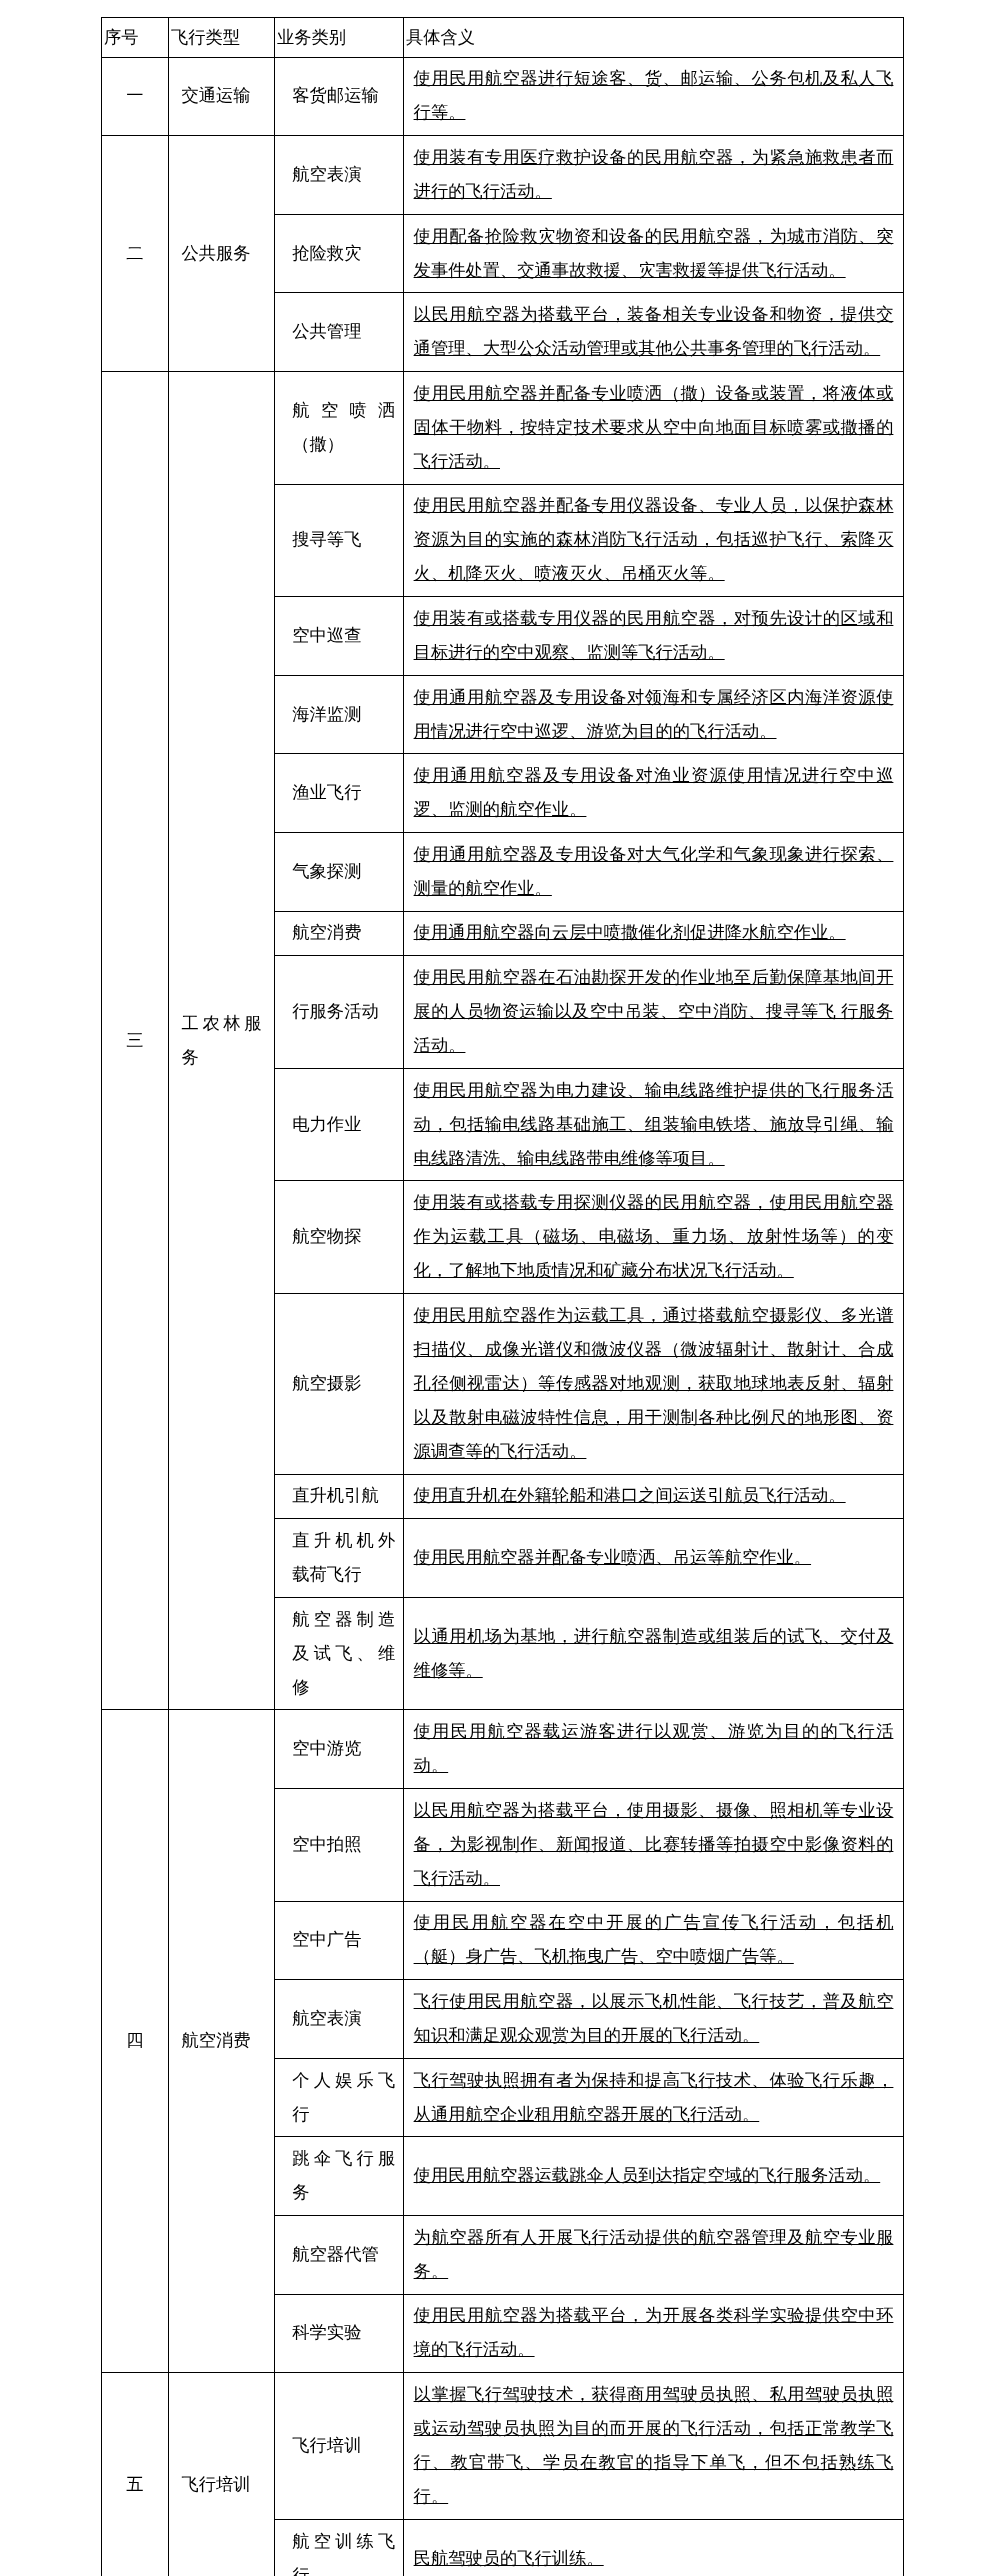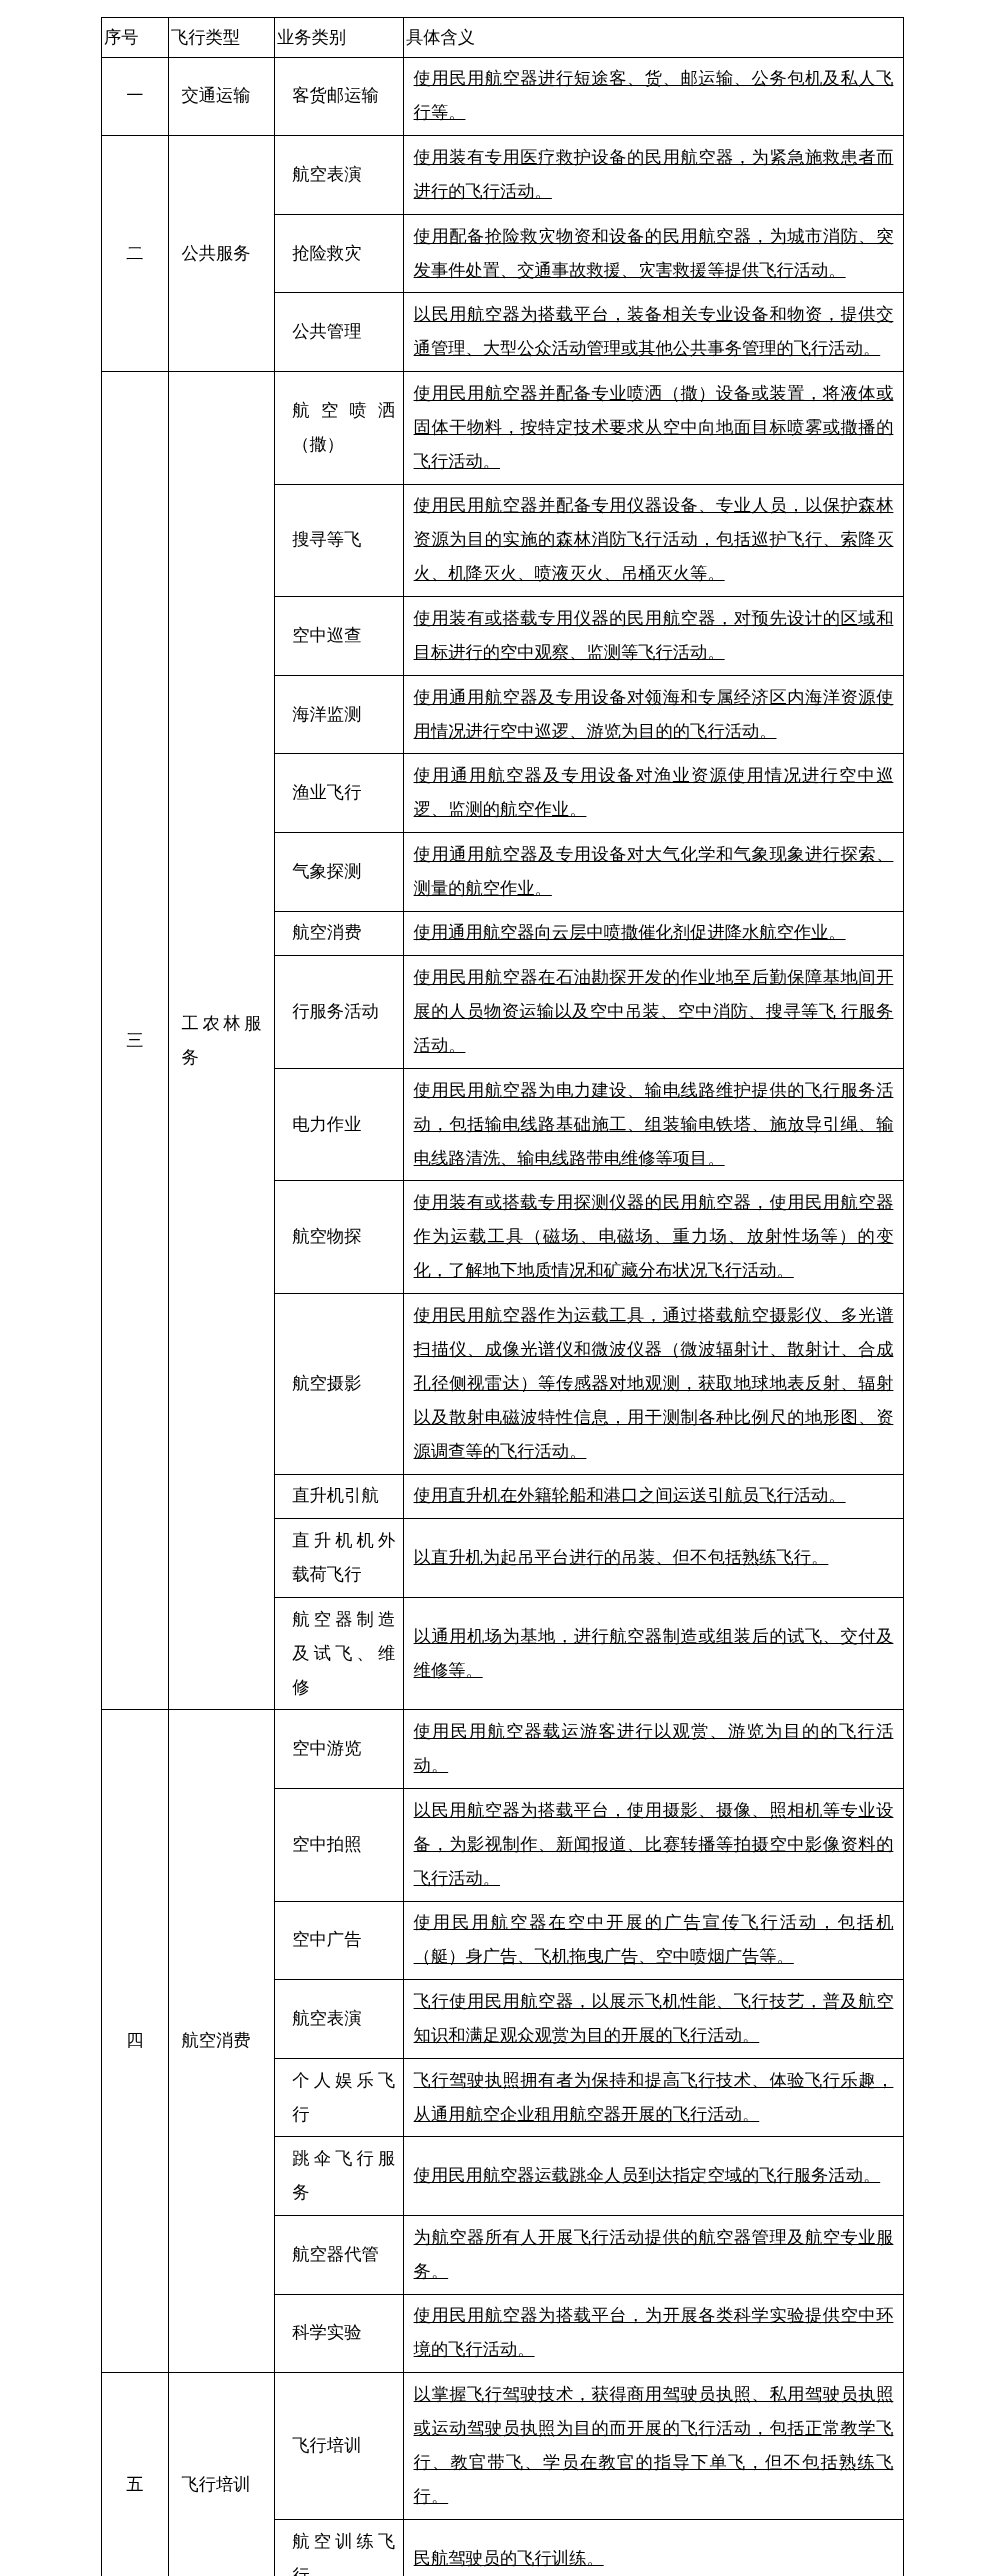--- a/index.html
+++ b/index.html
@@ -151,21 +151,21 @@
         <tr>
           <td class="cell-category">航空摄影</td>
           <td class="cell-meaning">使用民用航空器作为运载工具，通过搭载航空摄影仪、多光谱扫描仪、成像光谱仪和微波仪器（微波辐射计、散射计、合成孔径侧视雷达）等传感器对地观测，获取地球地表反射、辐射以及散射电磁波特性信息，用于测制各种比例尺的地形图、资源调查等的飞行活动。</td>
         </tr>
         <tr>
           <td class="cell-category">直升机引航</td>
           <td class="cell-meaning">使用直升机在外籍轮船和港口之间运送引航员飞行活动。</td>
         </tr>
         <tr>
           <td class="cell-category">直升机机外载荷飞行</td>
-          <td class="cell-meaning">以直升机为起吊平台进行的吊装、但不包括熟练飞行。</td>
+          <td class="cell-meaning">使用民用航空器并配备专业喷洒、吊运等航空作业。</td>
         </tr>
         <tr>
           <td class="cell-category">航空器制造及试飞、维修</td>
           <td class="cell-meaning">以通用机场为基地，进行航空器制造或组装后的试飞、交付及维修等。</td>
         </tr>
         <tr class="section-start">
           <td class="cell-seq" rowspan="8">四</td>
           <td class="cell-type" rowspan="8">航空消费</td>
           <td class="cell-category">空中游览</td>
           <td class="cell-meaning">使用民用航空器载运游客进行以观赏、游览为目的的飞行活动。</td>

